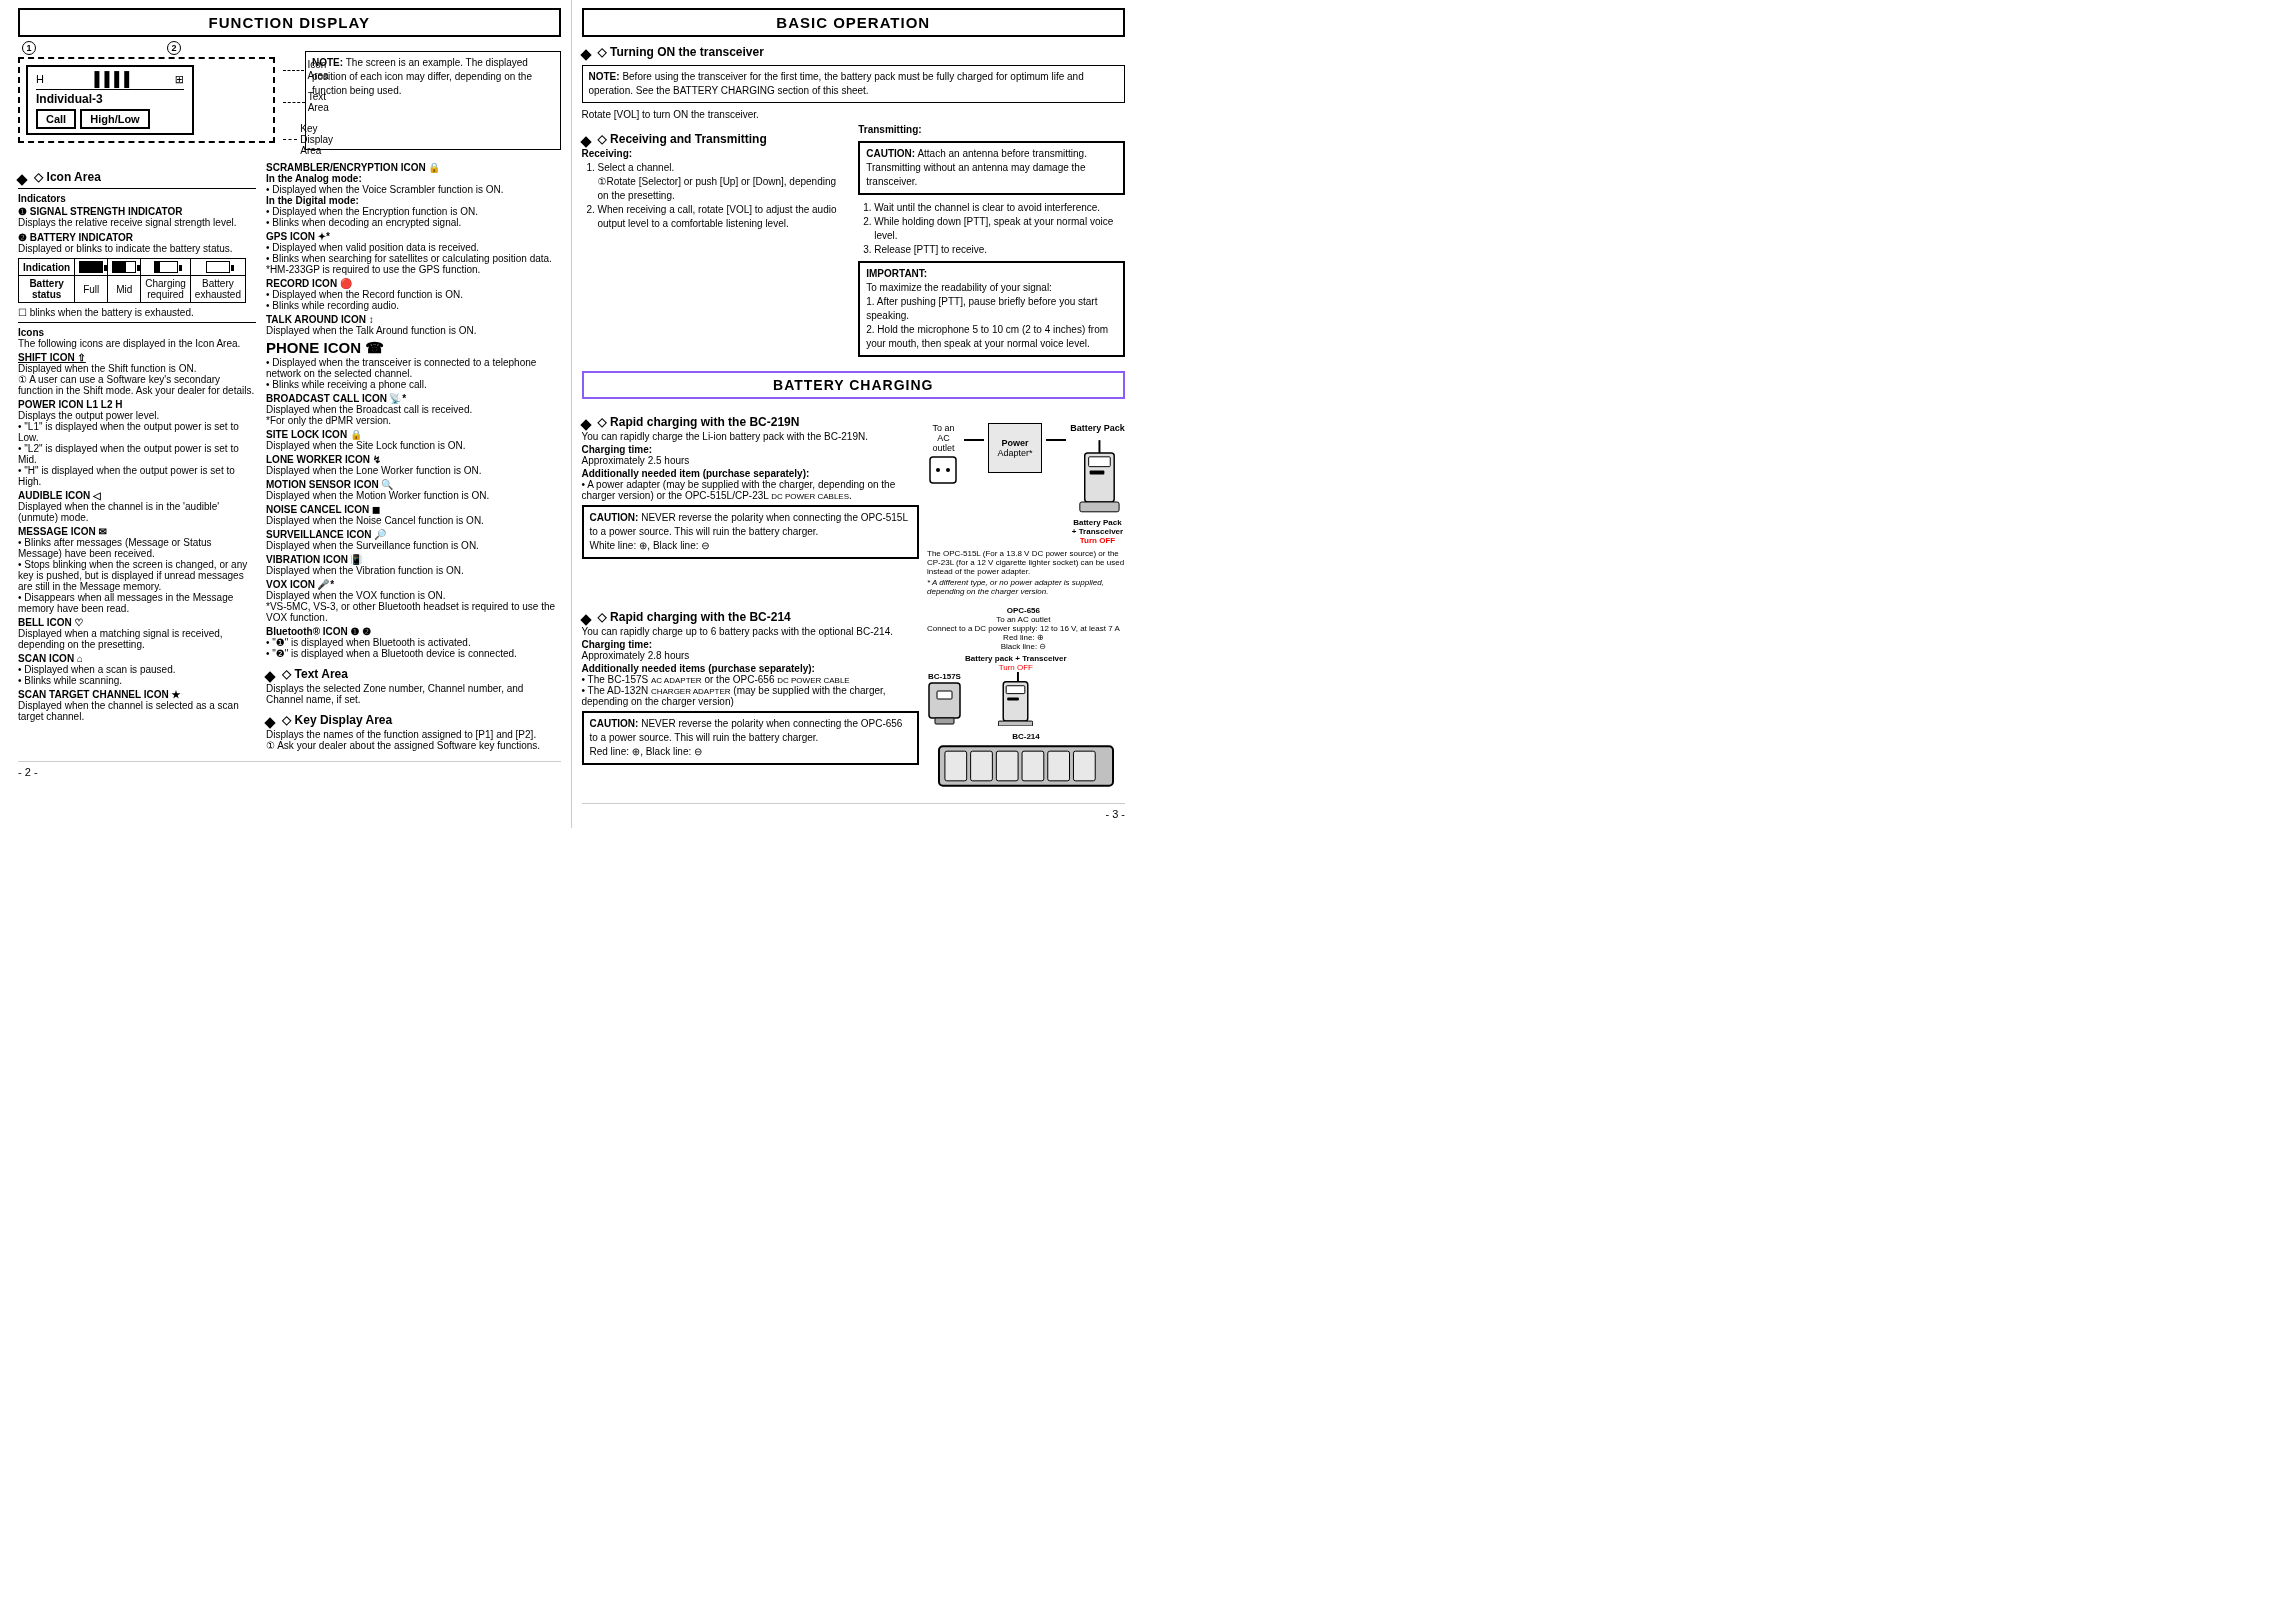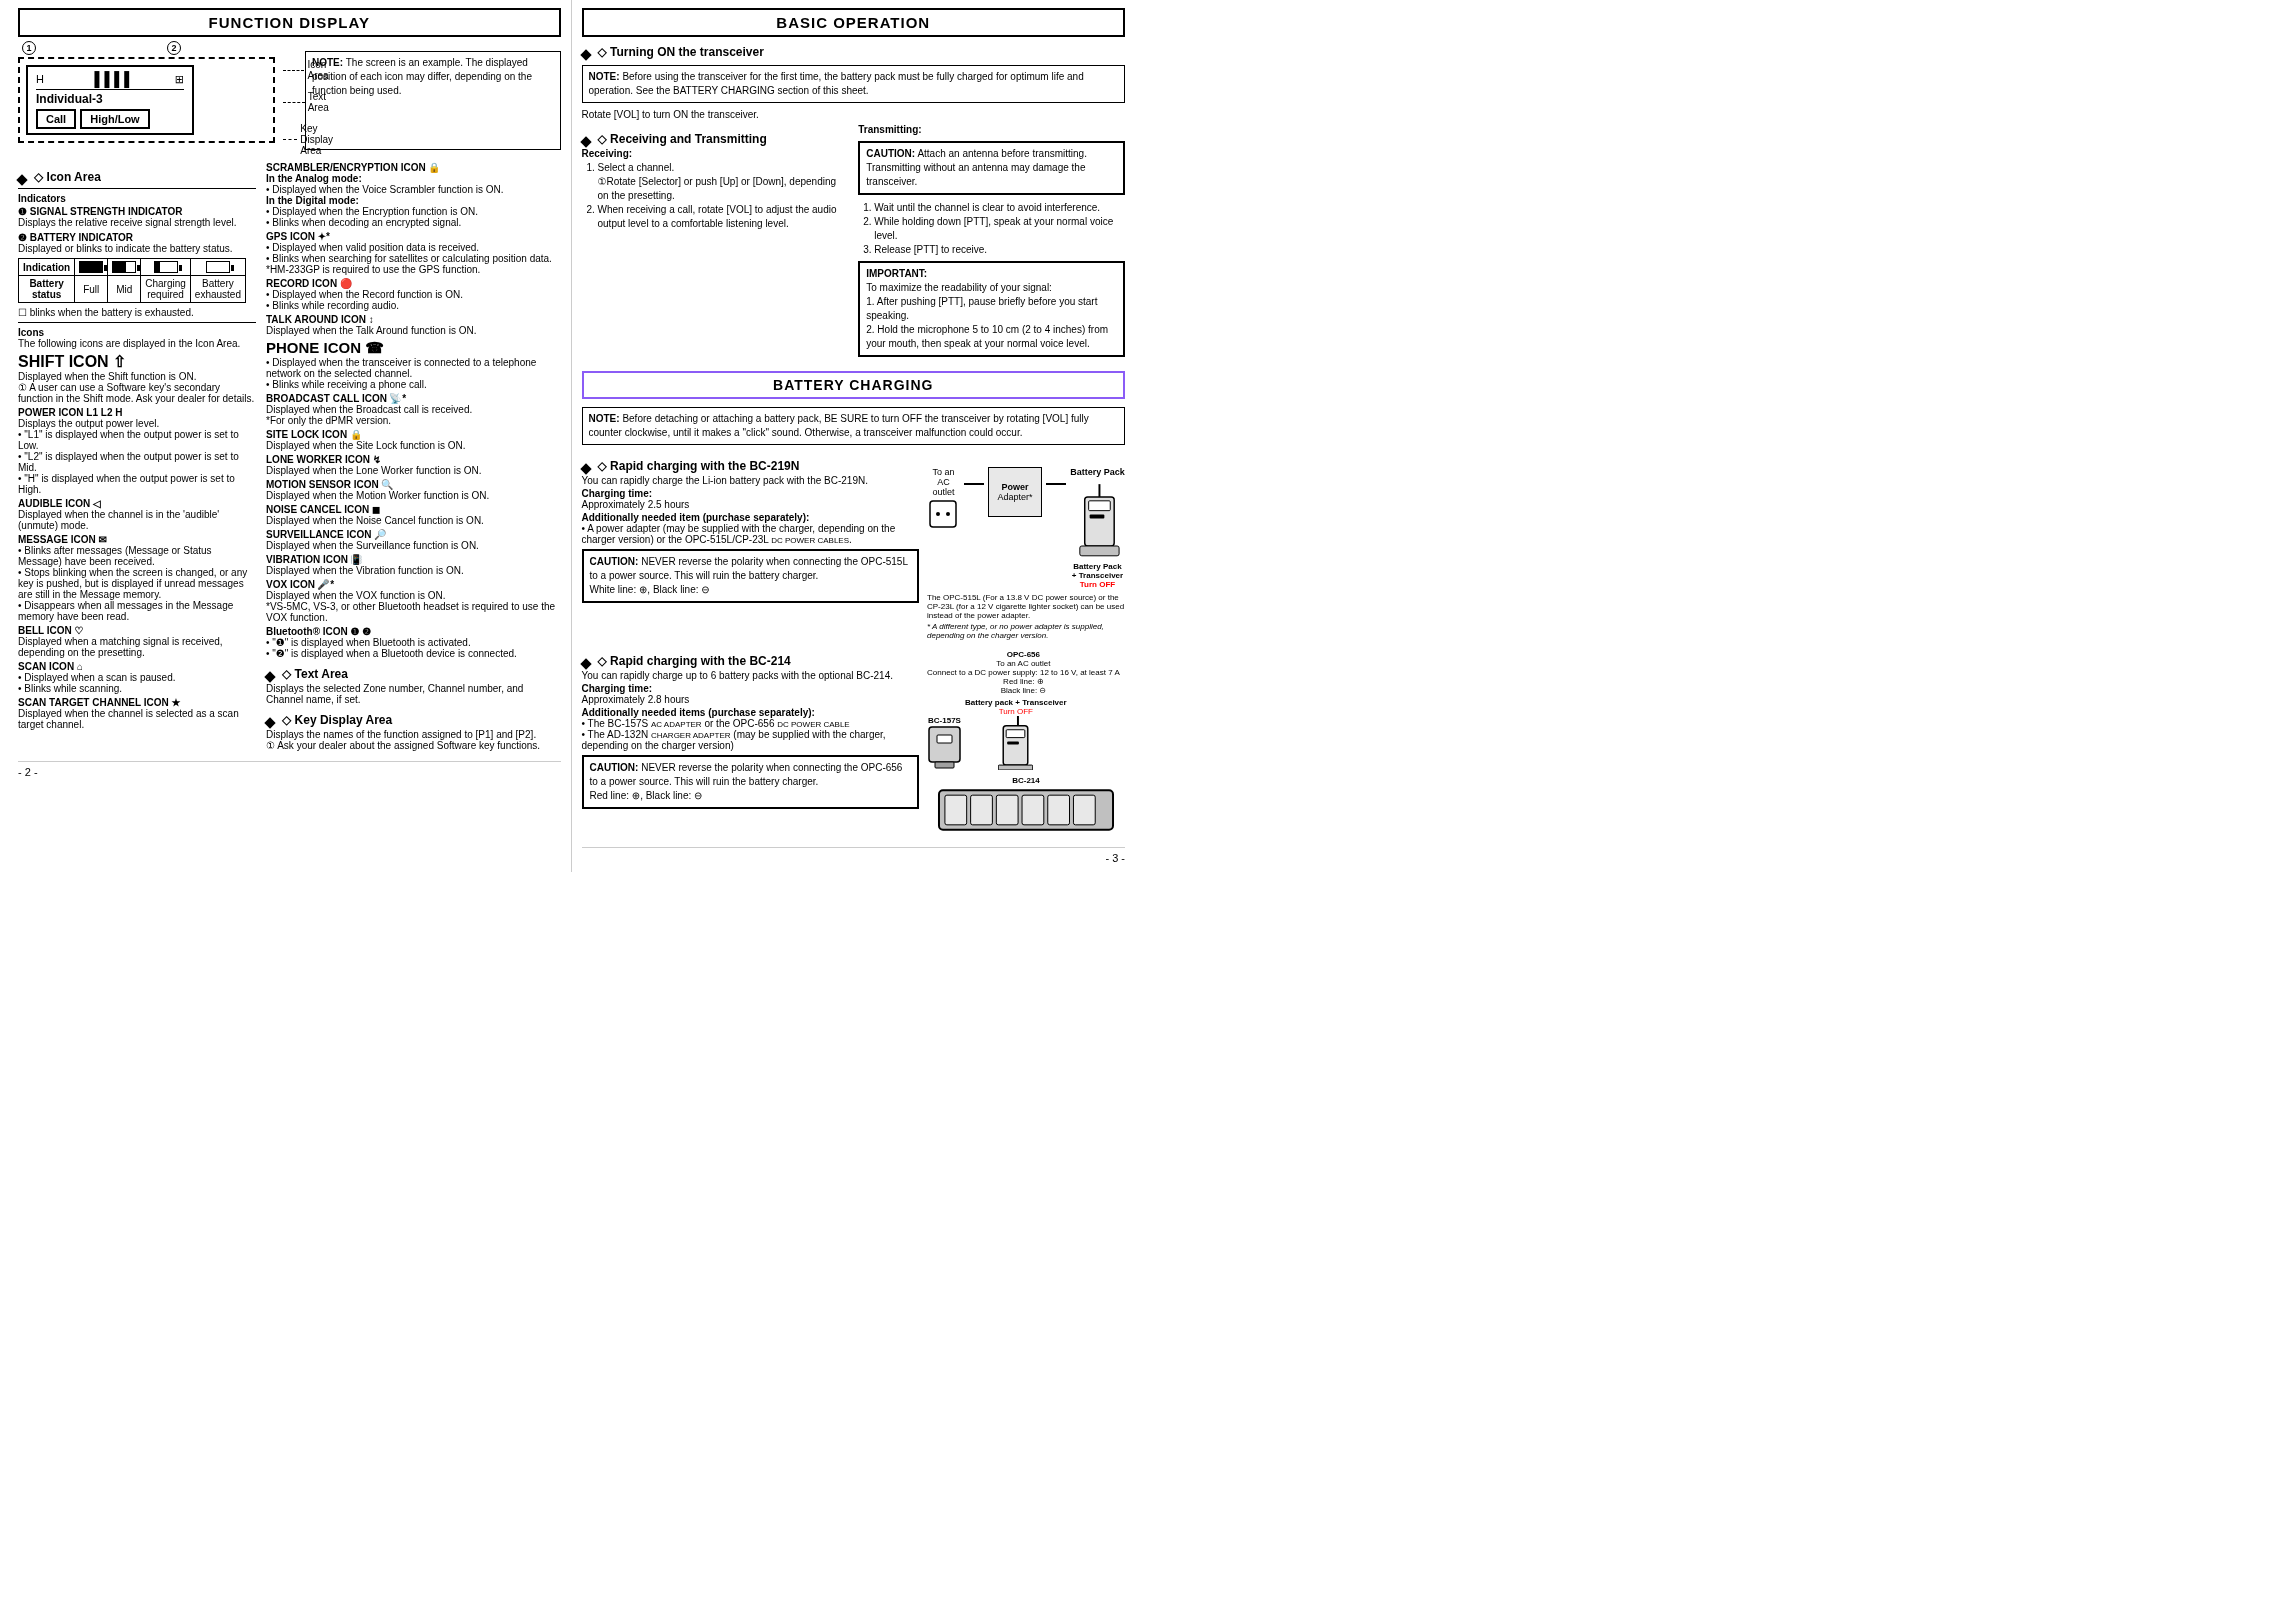--- a/index.html
+++ b/index.html
@@ -296,21 +296,21 @@
             <td>Charging<br>required</td>
             <td>Battery<br>exhausted</td>
           </tr>
         </tbody>
           </table>
         <div style="font-size:10px; margin: 3px 0;">☐ blinks when the battery is exhausted.</div>
         <hr class="section-divider">
         <div class="bold" style="font-size:10px;">Icons</div>
         <div style="font-size:10px; margin-bottom:3px;">The following icons are displayed in the Icon Area.</div>
 
-        <div class="bold" style="font-size:16px;">SHIFT ICON ⇧</div>
+        <div class="bold" style="font-size:10px;text-decoration:underline;">SHIFT ICON ⇧</div>
         <div style="font-size:10px;">Displayed when the Shift function is ON.</div>
         <div style="font-size:10px; margin-bottom:3px;">① A user can use a Software key's secondary function in the Shift mode. Ask your dealer for details.</div>
 
         <div class="bold" style="font-size:10px;">POWER ICON  L1 L2 H</div>
         <div style="font-size:10px;">Displays the output power level.</div>
         <div style="font-size:10px;">• "L1" is displayed when the output power is set to Low.</div>
         <div style="font-size:10px;">• "L2" is displayed when the output power is set to Mid.</div>
         <div style="font-size:10px; margin-bottom:3px;">• "H" is displayed when the output power is set to High.</div>
 
         <div class="bold" style="font-size:10px;">AUDIBLE ICON ◁</div>
@@ -446,24 +446,20 @@
           <div class="bold" style="font-size:10px;">IMPORTANT:</div>
           <div style="font-size:10px;">To maximize the readability of your signal:</div>
           <div style="font-size:10px;">1. After pushing [PTT], pause briefly before you start speaking.</div>
           <div style="font-size:10px;">2. Hold the microphone 5 to 10 cm (2 to 4 inches) from your mouth, then speak at your normal voice level.</div>
         </div>
       </div>
     </div>
 
     <div class="battery-charging-header">BATTERY CHARGING</div>
 
-    <div class="note-box">
-      <span class="bold">NOTE:</span>
-      <span>Before detaching or attaching a battery pack, BE SURE to turn OFF the transceiver by rotating [VOL] fully counter clockwise, until it makes a "click" sound. Otherwise, a transceiver malfunction could occur.</span>
-    </div>
 
     <div style="display:flex; gap:8px;">
       <div style="flex:1;">
         <div class="subsection-title">
           <span style="display:inline-block;width:8px;height:8px;background:#000;transform:rotate(45deg);margin-right:4px;"></span>
           <span>◇ Rapid charging with the BC-219N</span>
         </div>
         <div style="font-size:10px;">You can rapidly charge the Li-ion battery pack with the BC-219N.</div>
         <div style="font-size:10px; margin-top:2px;">
           <span class="bold">Charging time:</span>

